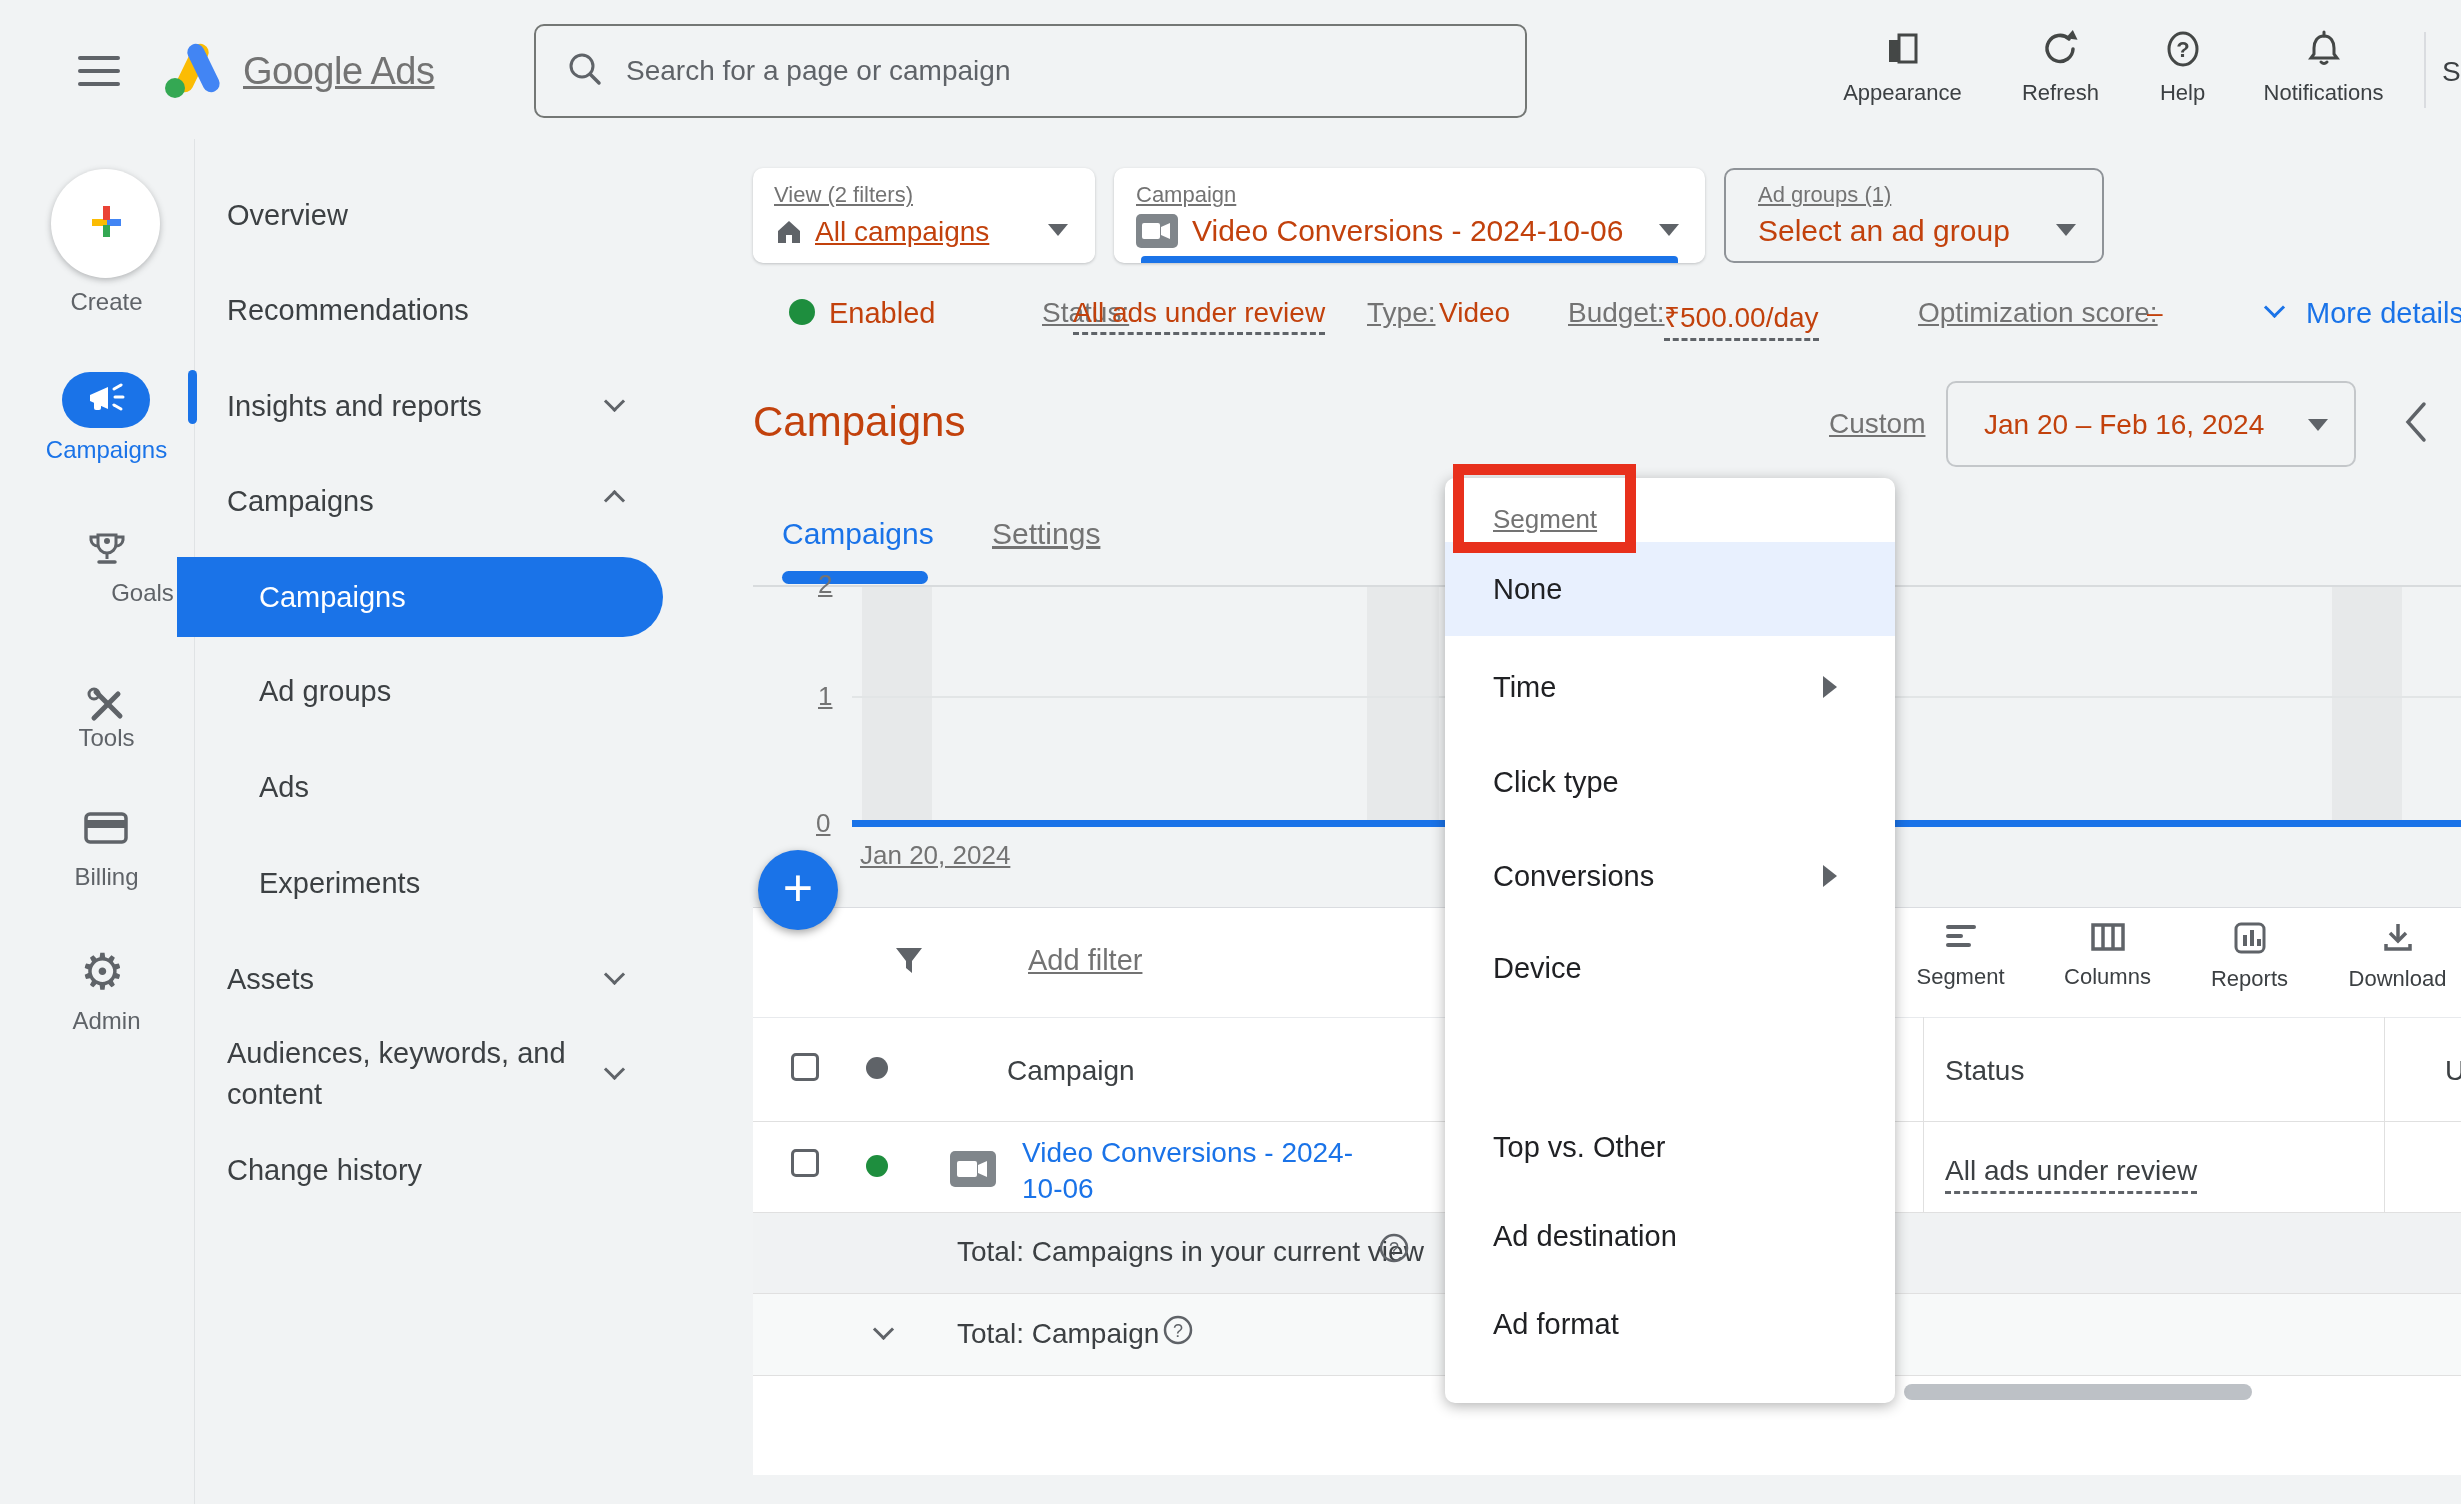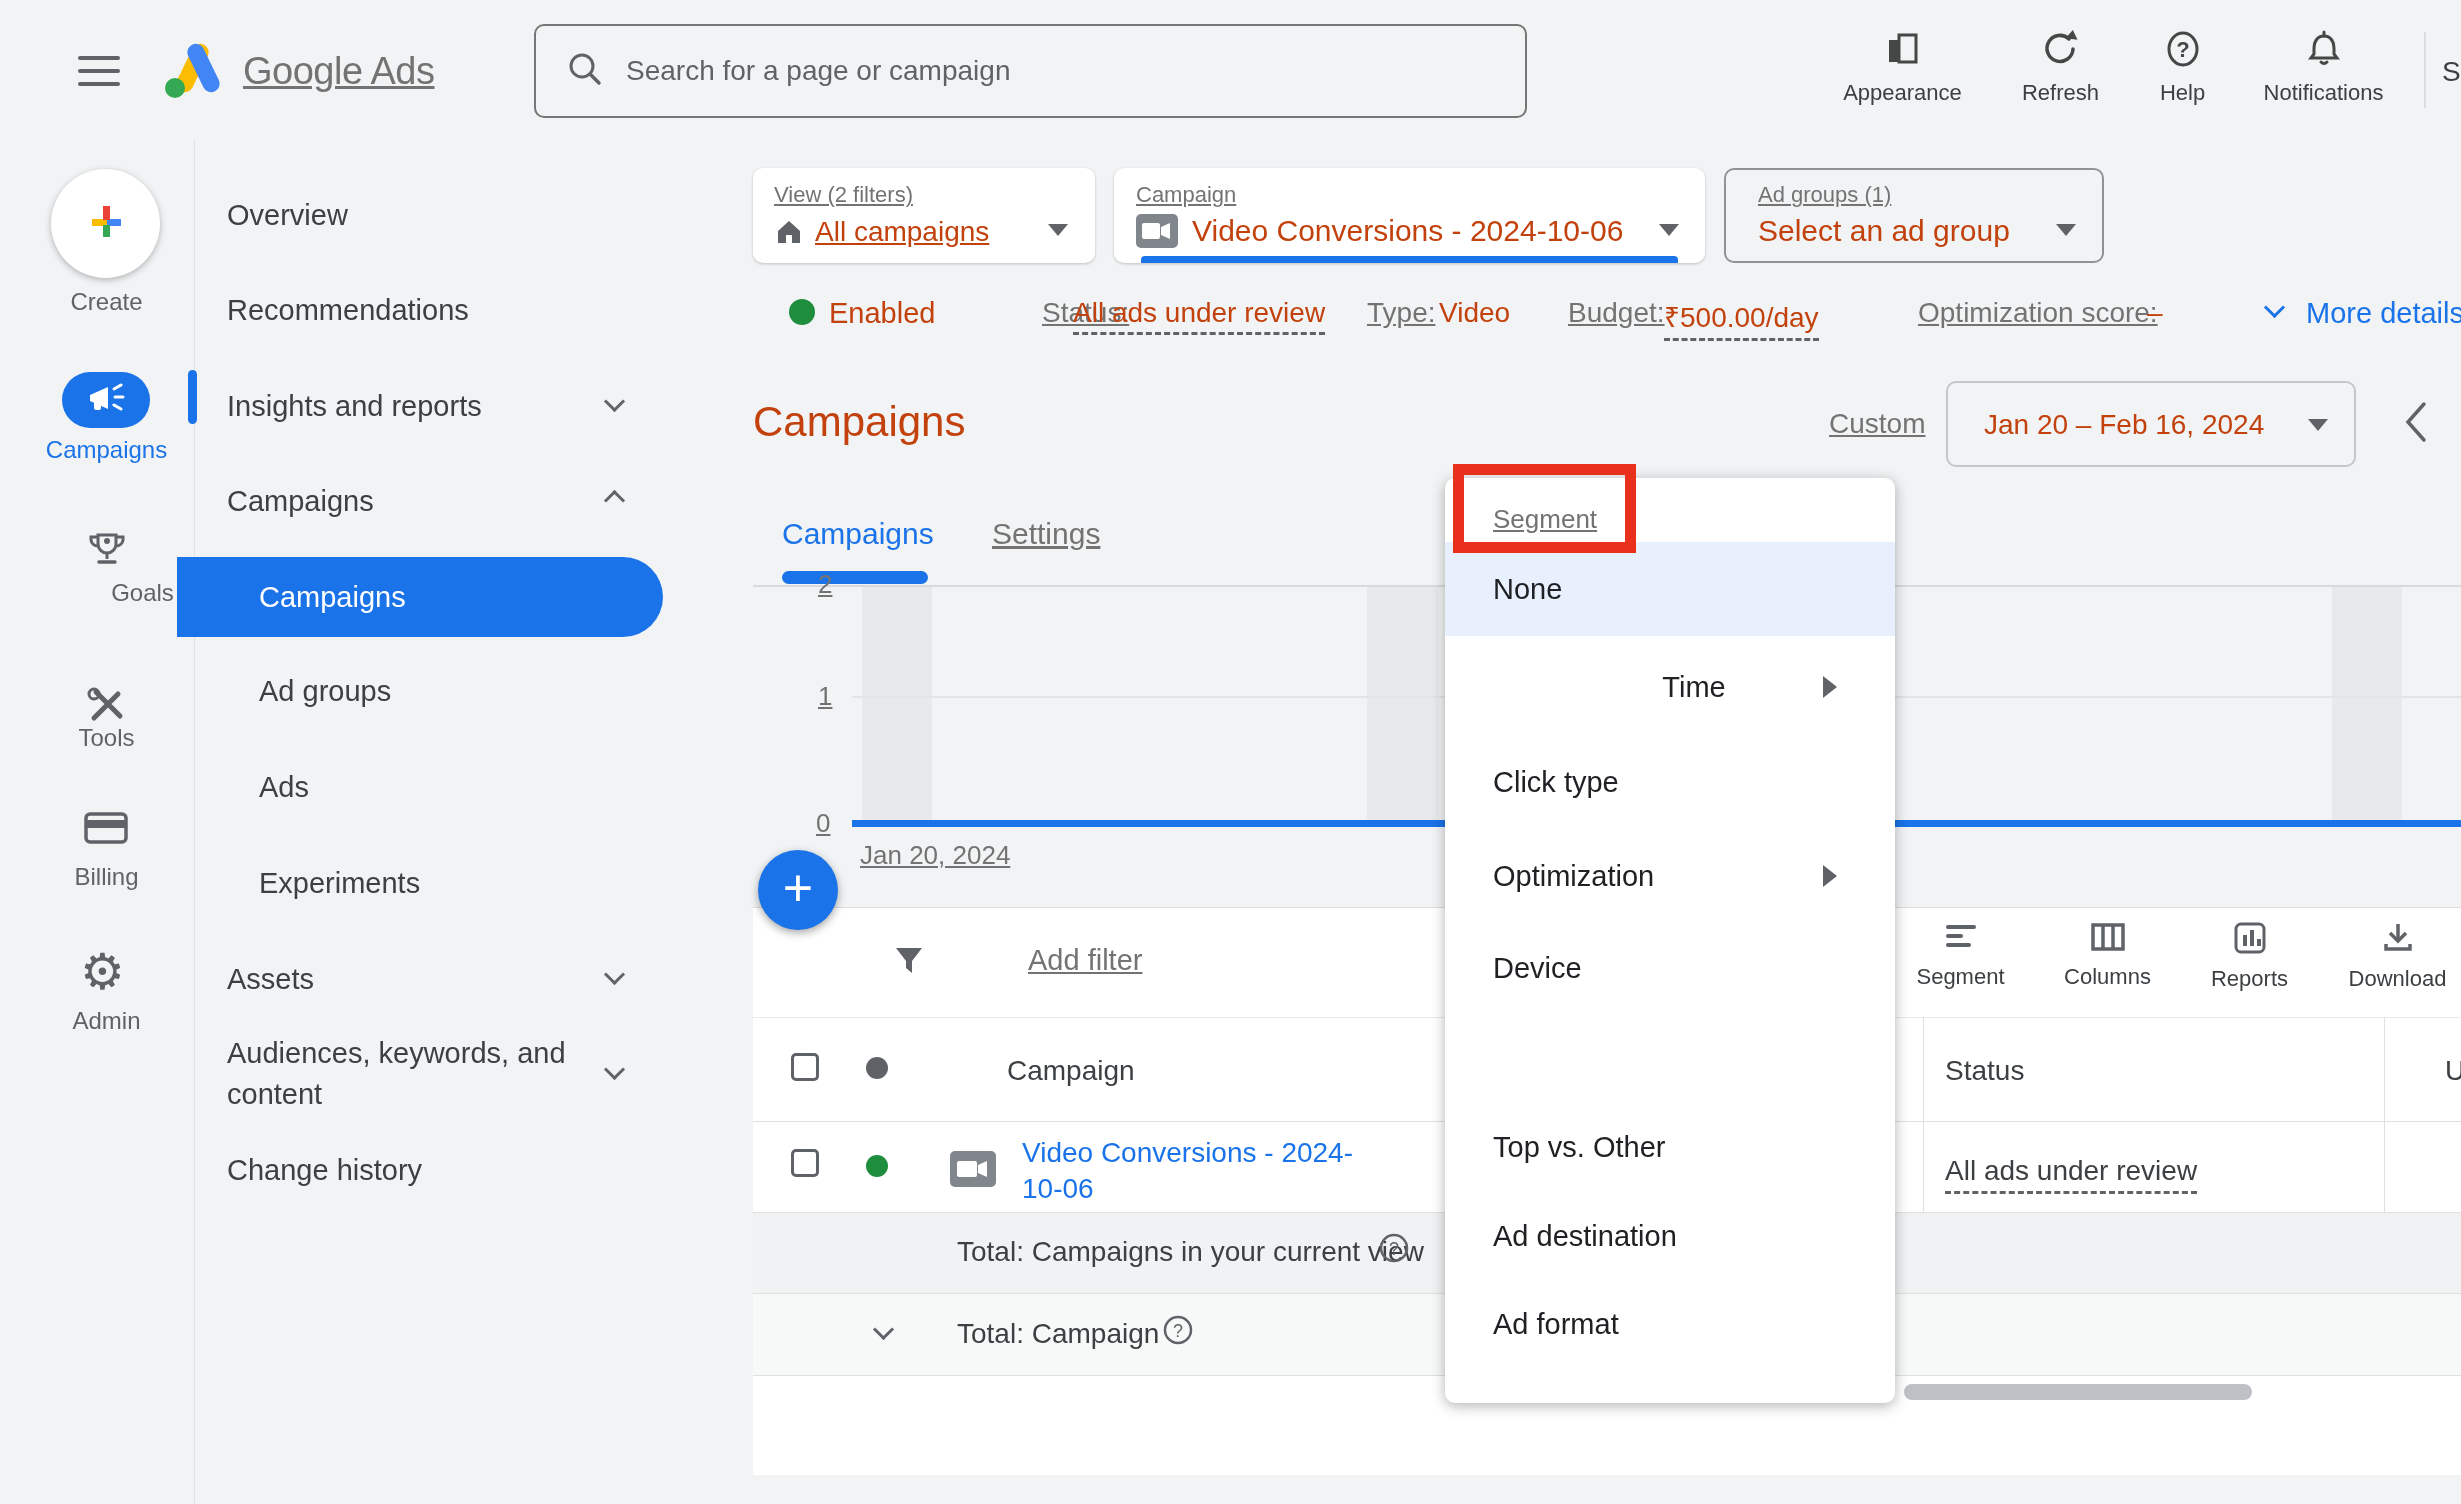--- a/index.html
+++ b/index.html
@@ -371,29 +371,29 @@
 
   <div class="abs" style="left:1151px;top:476px;width:348px;height:16px;background:#bdc1c6;border-radius:8px;"></div>
 </div>
 
 <div class="abs" style="left:1445px;top:478px;width:450px;height:925px;background:#fff;border-radius:10px;box-shadow:0 3px 14px rgba(0,0,0,.3);z-index:15;">
   <div class="abs f26 gray nowrap" style="left:48px;top:26px;">Segment</div>
 
   <div class="menu-item" style="top:64px;height:94px;background:#e8f0fe;">
     <span>None</span>
   </div>
-  <div class="menu-item" style="top:163px;justify-content:center;">
+  <div class="menu-item" style="top:163px;">
     <span>Time</span>
     <span class="submenu-arrow"></span>
   </div>
   <div class="menu-item" style="top:258px;">
     <span>Click type</span>
   </div>
   <div class="menu-item" style="top:352px;">
-    <span>Optimization</span>
+    <span>Conversions</span>
     <span class="submenu-arrow"></span>
   </div>
   <div class="menu-item" style="top:444px;">
     <span>Device</span>
   </div>
   <div class="menu-item" style="top:623px;">
     <span>Top vs. Other</span>
   </div>
   <div class="menu-item" style="top:800px;">
     <span>Ad format</span>

